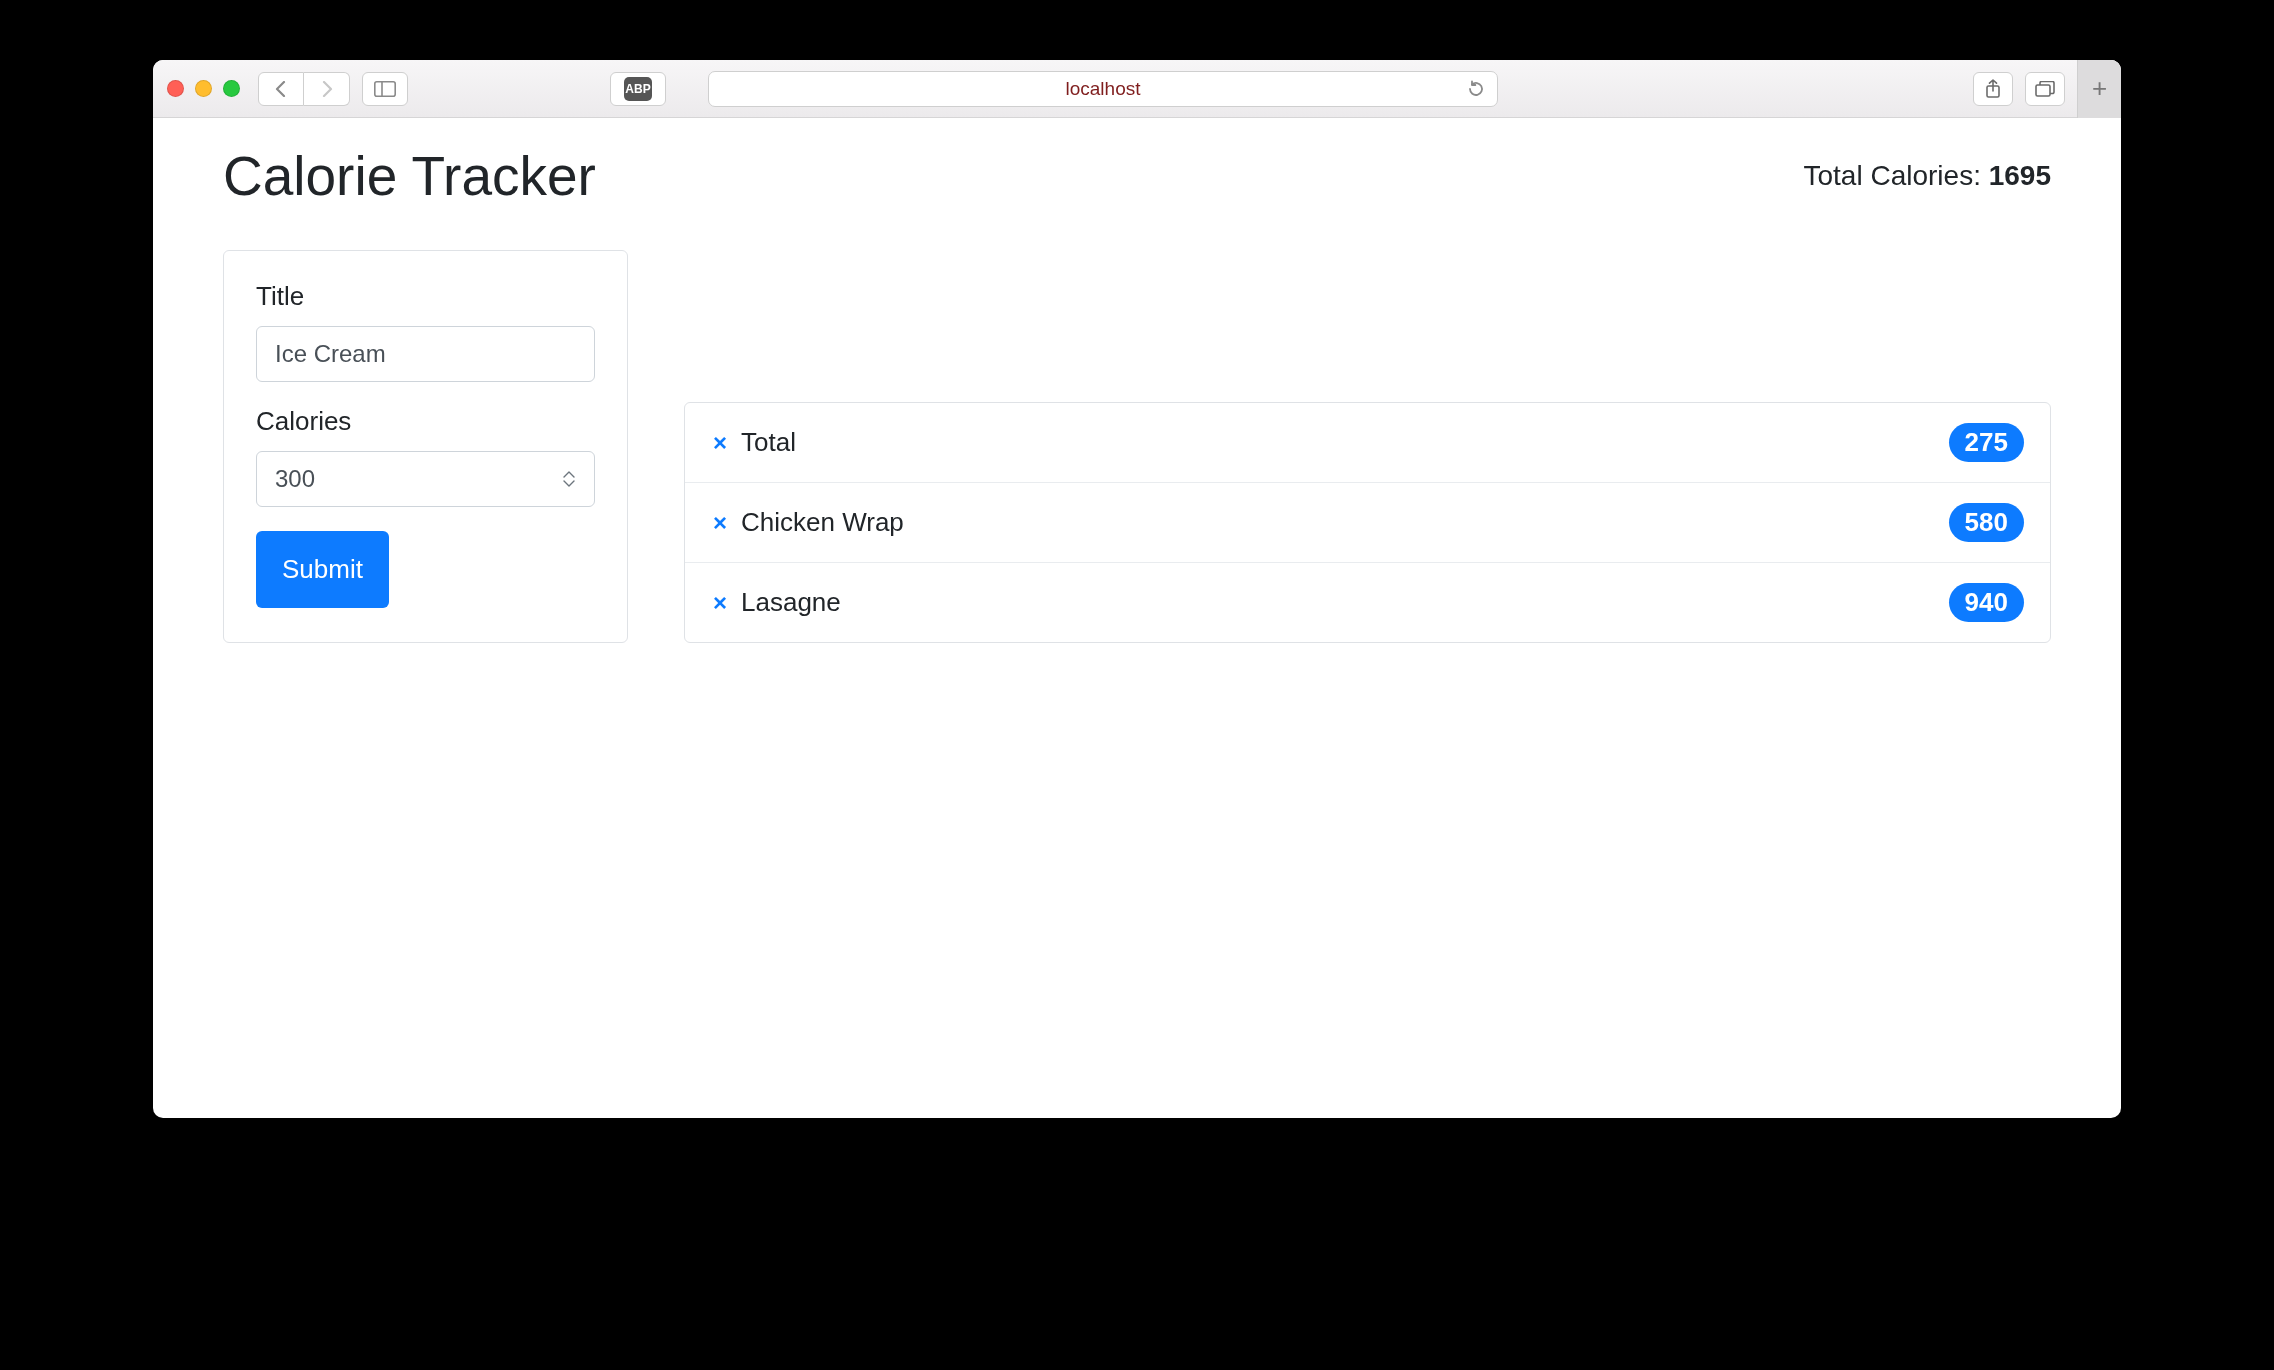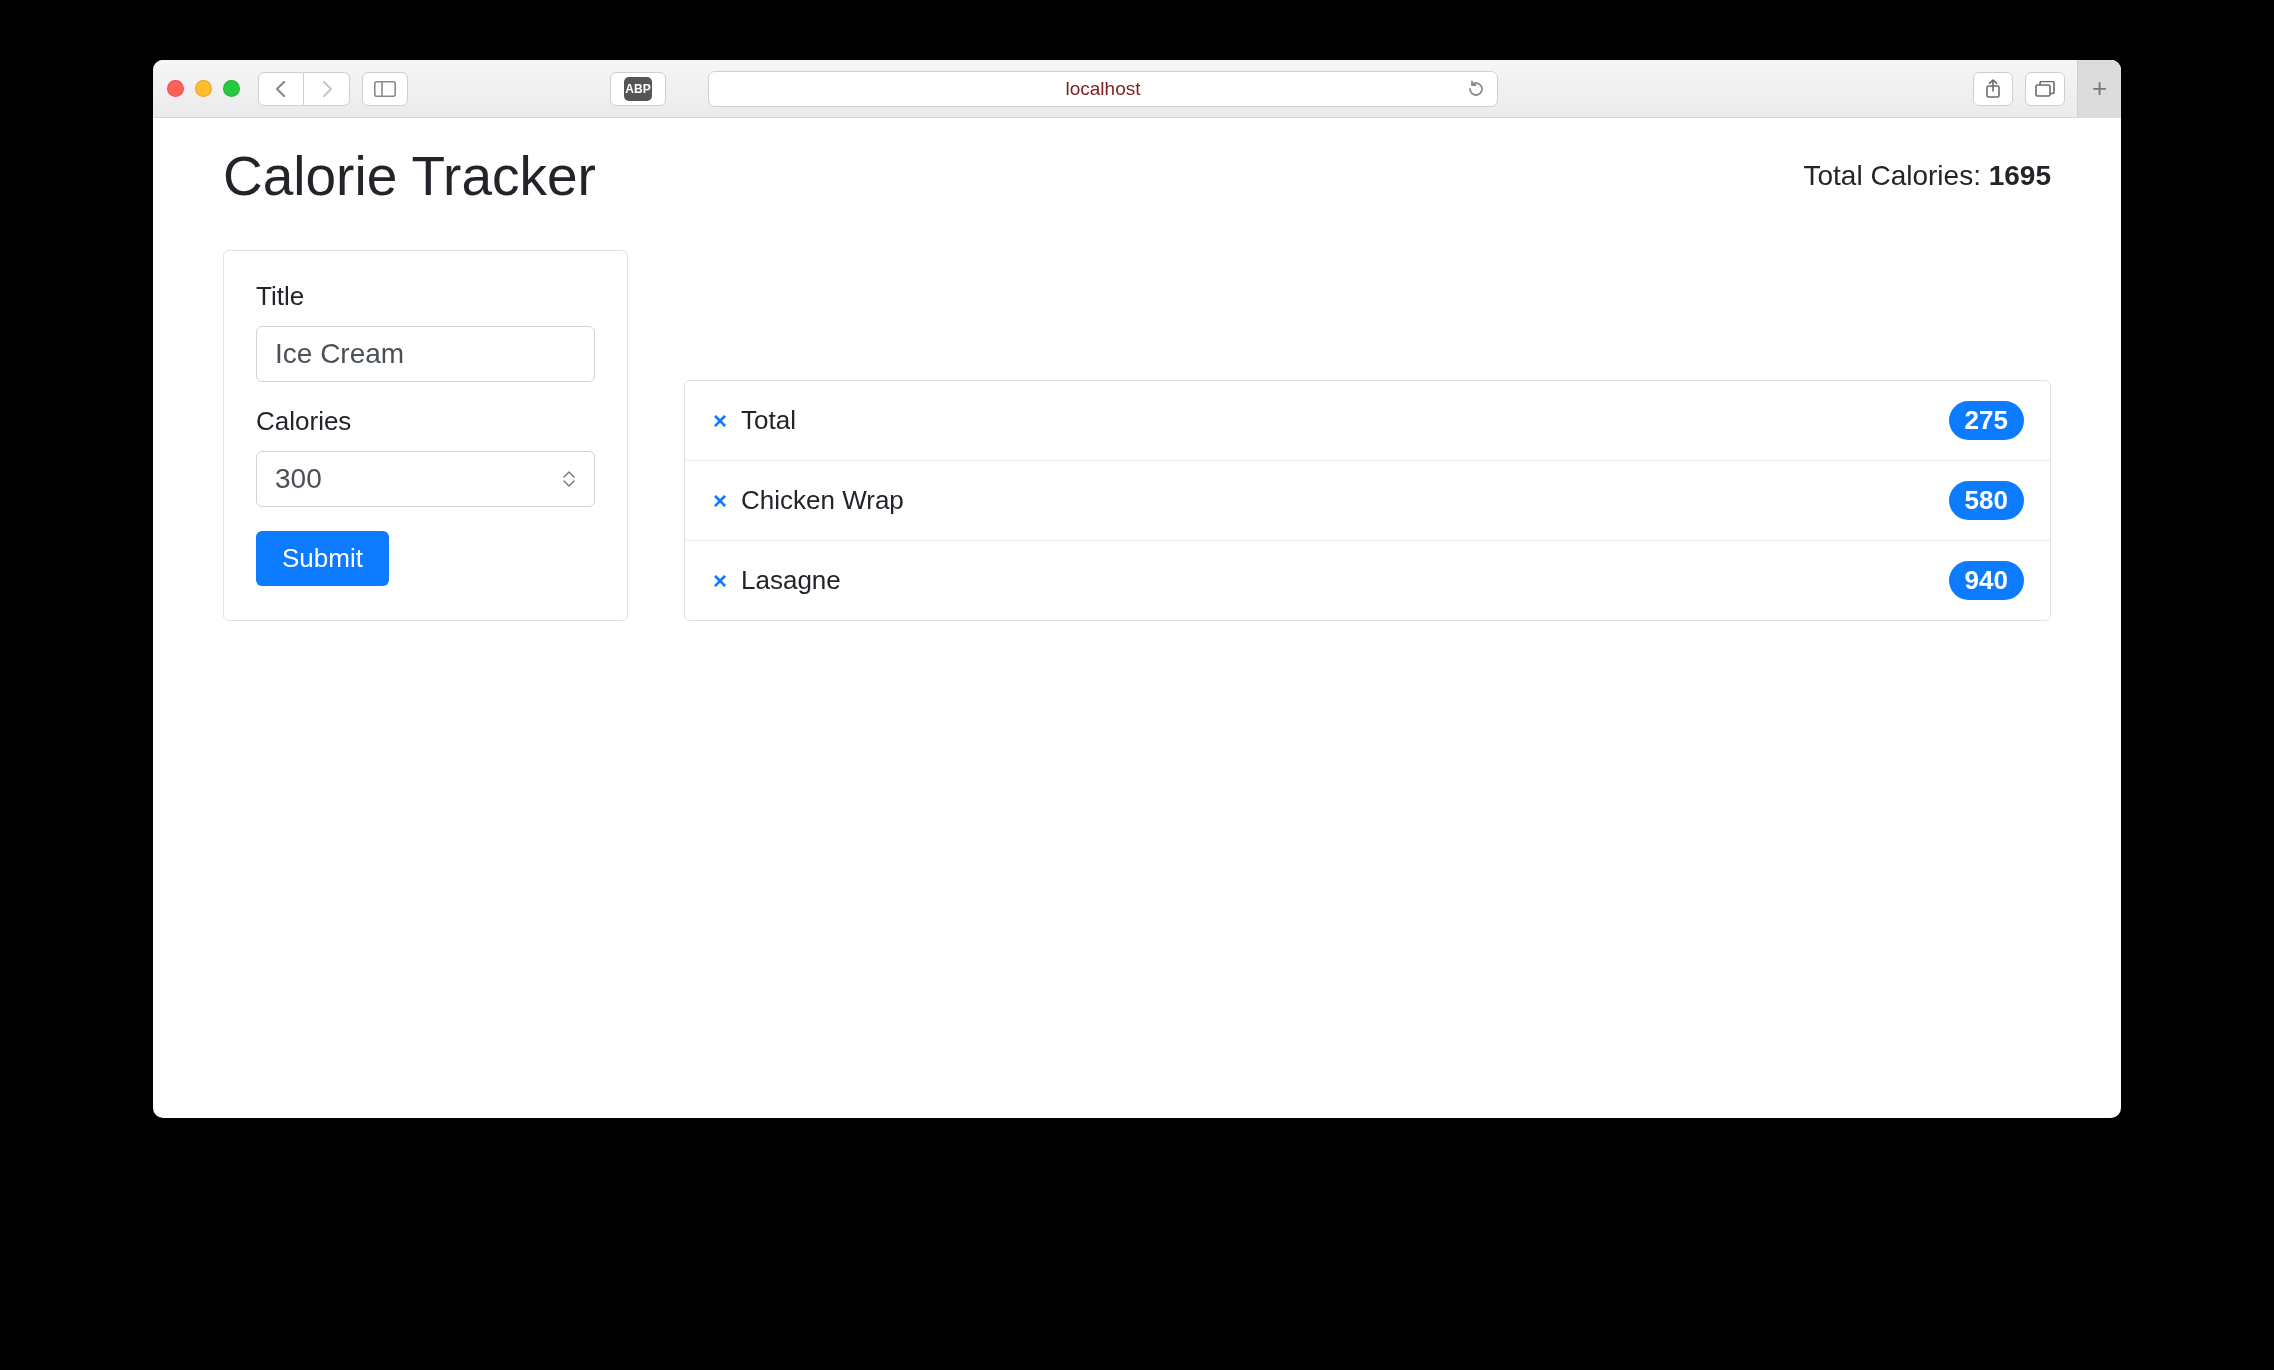--- a/index.html
+++ b/index.html
@@ -97,33 +97,33 @@
     width: 405px;
   }
   .form-label { font-size: 26px; color:#212529; margin-bottom: 14px; display:block; }
   .form-group { margin-bottom: 24px; }
   .text-input, .num-input {
     width: 100%;
     height: 56px;
     border: 1px solid #ced4da;
     border-radius: 6px;
     padding: 0 18px;
-    font-size: 28px;
+    font-size: 24px;
     color:#495057;
     background:#fff;
   }
   .num-wrap { position:relative; }
   .steppers {
     position:absolute; right:10px; top:50%; transform:translateY(-50%);
     width:22px; display:flex; flex-direction:column; gap:0; color:#6c757d;
     font-size:10px; line-height:10px; text-align:center;
   }
   .btn-primary {
     background:#0d7bff; color:#fff; border:none; border-radius:6px;
-    font-size:26px; padding: 12px 26px; cursor:pointer;
+    font-size:26px; padding: 23px 26px; cursor:pointer;
   }
 
   .list {
     flex:1;
     border:1px solid #dfe2e6;
     border-radius:6px;
     overflow:hidden;
   }
   .list-item {
     display:flex; align-items:center; justify-content:space-between;

